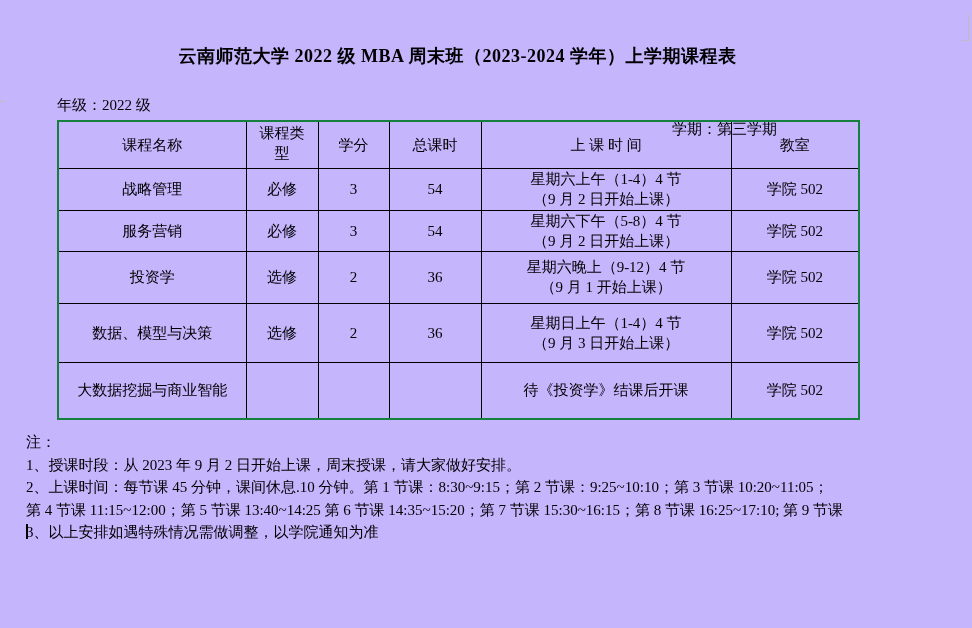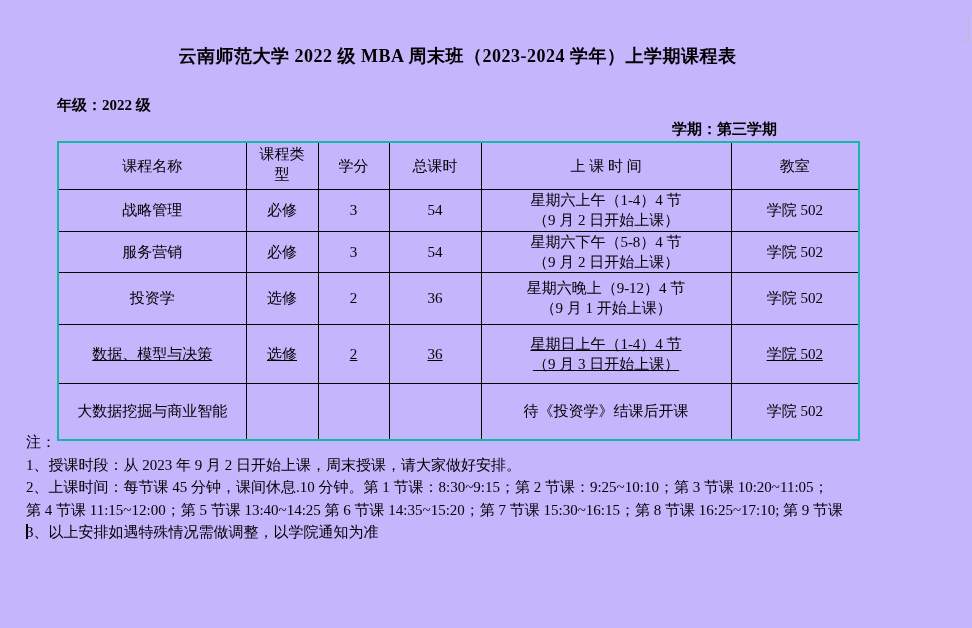--- a/index.html
+++ b/index.html
@@ -13,40 +13,39 @@
   
   .mark{position:absolute;background:#bdbdbd;}
   .mark-tr-v{right:3px;top:14px;width:1px;height:27px;}
   .mark-tr-h{right:3px;top:40px;width:7px;height:1px;}
   .mark-tl-h{left:0;top:101px;width:5px;height:1px;}
 
   .title{
     position:absolute;top:44px;left:0;width:915px;margin:0;
     text-align:center;font-size:18px;font-weight:bold;letter-spacing:0.5px;
   }
-  .meta{position:absolute;top:96px;font-size:15px;font-weight:bold;white-space:nowrap;}
+  .meta{position:absolute;top:96px;font-size:15px;font-weight:normal;white-space:nowrap;}
   .meta.grade{left:57px;}
   .meta.semester{left:672px;margin-top:24px;}
 
   table.schedule{
     position:absolute;top:120px;left:57px;
     width:801px;table-layout:fixed;border-collapse:collapse;
-    border:2px solid #14b8a6;
+    border:2px solid #15803d;
     font-size:15px;
-    margin-top:21px;
   }
   table.schedule td,table.schedule th{
     border:1px solid #000;text-align:center;vertical-align:middle;
     padding:0 2px;font-weight:normal;line-height:20px;overflow:hidden;
   }
   tr.r-head{height:47px;}
   tr.r-1{height:42px;}
   tr.r-2{height:41px;}
   tr.r-3{height:52px;}
-  tr.r-4{height:59px;text-decoration:underline;}
+  tr.r-4{height:59px;}
   tr.r-5{height:57px;}
   .wrap-narrow{display:inline-block;max-width:50px;font-family:Liberation Mono, monospace;}
   .tcell div:empty{display:none;}
 
   .notes{
     position:absolute;top:431px;left:26px;width:944px;
     font-size:15px;line-height:22.5px;
   }
   .notes .nline{white-space:nowrap;}
   .caret{

